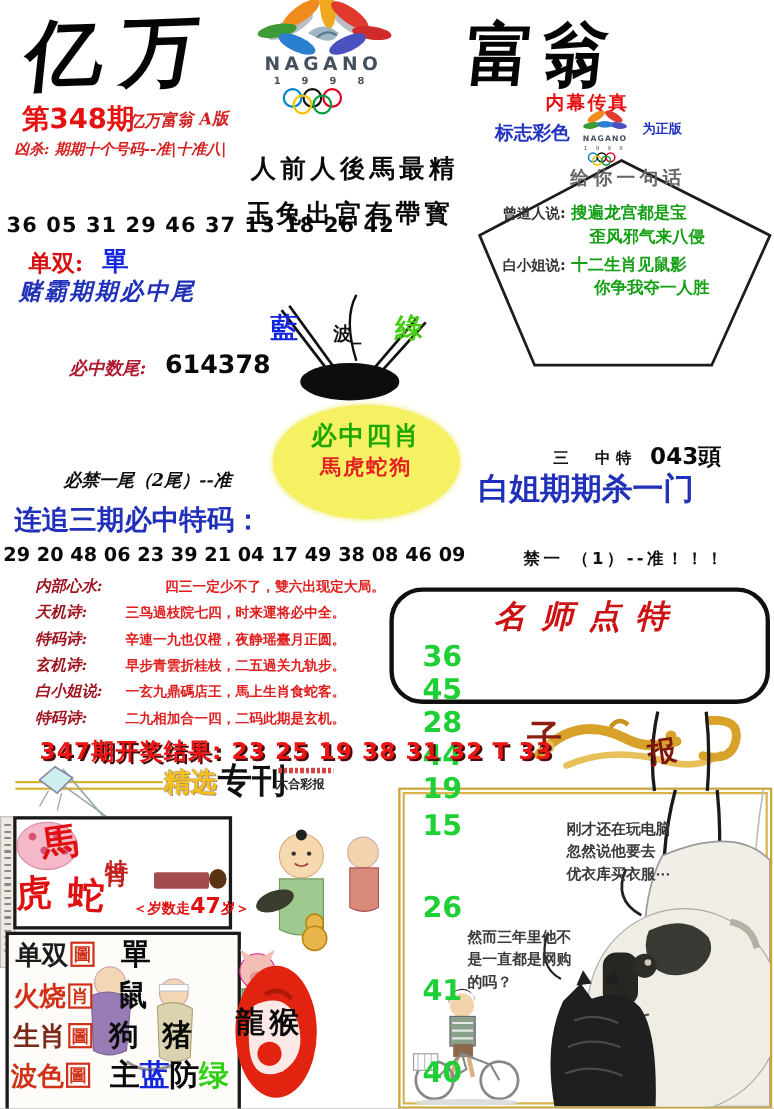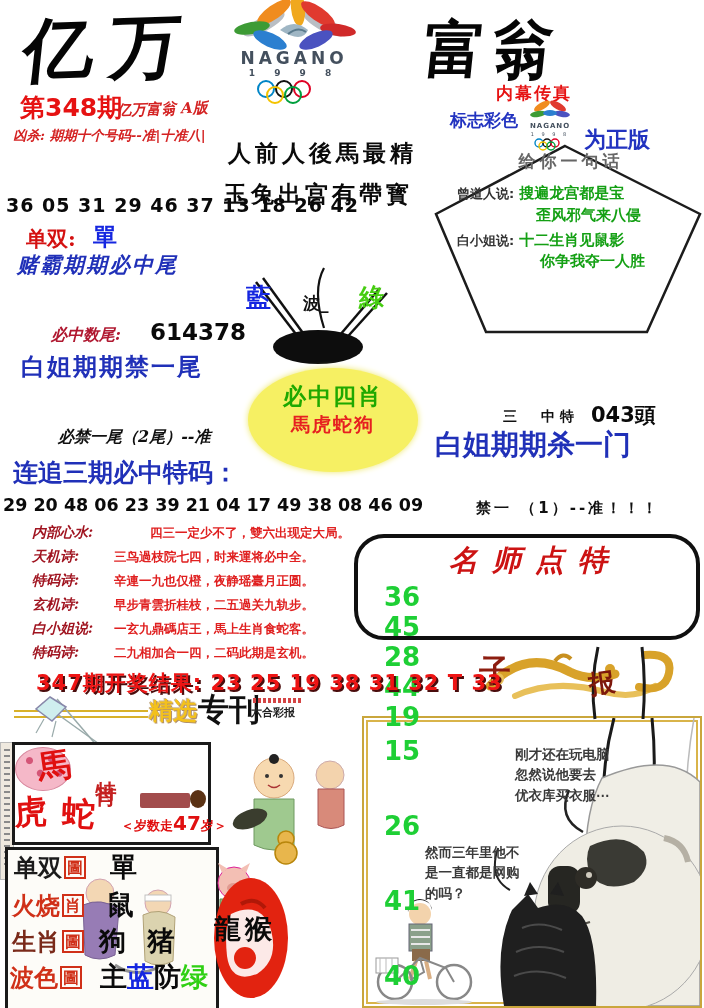--- a/index.html
+++ b/index.html
@@ -18,21 +18,21 @@
            font-family:"DejaVu Serif",serif;transform:rotate(-2deg);}
   .kill-line{left:13px;top:127px;color:#d42222;font-size:13.5px;font-weight:bold;font-style:italic;
            font-family:"DejaVu Serif",serif;}
 
   
   .row10{left:6px;top:194px;font-size:19px;font-weight:bold;letter-spacing:1px;color:#0a0a0a;}
   .ds-label{left:26px;top:225px;color:#d41111;font-size:21px;font-weight:bold;font-family:"DejaVu Serif",serif;}
   .ds-value{left:93px;top:221px;color:#1526e0;font-size:24px;font-weight:bold;font-family:"DejaVu Serif",serif;}
   .duba{left:17px;top:251px;color:#2030b8;font-size:21px;font-weight:bold;font-style:italic;
         font-family:"DejaVu Serif",serif;letter-spacing:2px;}
-  .wz-label{left:51px;top:325px;color:#b01830;font-size:16px;font-weight:bold;font-style:italic;
+  .wz-label{left:63px;top:325px;color:#b01830;font-size:16px;font-weight:bold;font-style:italic;
         font-family:"DejaVu Serif",serif;}
   .wz-value{left:150px;top:319px;color:#0a0a0a;font-size:23px;font-weight:bold;}
   .baijie{left:21px;top:351px;color:#2030b8;font-size:24px;font-weight:bold;
         font-family:"DejaVu Serif",serif;letter-spacing:2px;}
   .bijin{left:58px;top:427px;color:#101010;font-size:16px;font-weight:bold;font-style:italic;
         font-family:"DejaVu Serif",serif;}
   .lianzhui{left:13px;top:456px;color:#2030b8;font-size:25px;font-weight:bold;
         font-family:"DejaVu Serif",serif;}
   .row14{left:3px;top:495px;font-size:17.5px;font-weight:bold;color:#0a0a0a;}
   .poem{position:absolute;left:32px;display:flex;align-items:baseline;white-space:nowrap;}
@@ -54,21 +54,21 @@
   .w-green{left:359px;top:281px;color:#45cc10;font-size:25px;font-weight:bold;font-family:"DejaVu Serif",serif;}
   .oval{left:248px;top:368px;width:170px;height:104px;background:#f6f063;border-radius:50%;
         text-align:center;box-shadow:0 0 6px #eee86a;}
   .oval-title{margin-top:13px;color:#1fa800;font-size:23px;font-weight:bold;letter-spacing:2px;}
   .oval-value{color:#e62020;font-size:19px;font-weight:bold;letter-spacing:2px;}
 
   
   .neimu{left:496px;top:82px;color:#e61212;font-size:17px;font-weight:bold;letter-spacing:2px;}
   .mark-left{left:450px;top:109px;color:#2233c0;font-size:17px;font-weight:bold;}
   .minilogo{left:522px;top:96px;}
-  .mark-right{left:584px;top:125px;color:#2233c0;font-size:22px;font-weight:bold;}
+  .mark-right{left:584px;top:109px;color:#2233c0;font-size:12px;font-weight:bold;}
   .pentagon{left:433px;top:138px;}
   .quote-title{left:455px;top:150px;width:232px;text-align:center;color:#666;font-size:17px;
         font-weight:bold;letter-spacing:4px;}
   .qrow{position:absolute;white-space:nowrap;}
   .q-label{color:#333;font-size:13px;font-weight:bold;}
   .q-text{color:#14a014;font-size:15px;font-weight:bold;}
   .q1{left:457px;top:183px;} .q1b{left:536px;top:206px;} .q2{left:457px;top:230px;} .q2b{left:540px;top:252px;}
   .yw-line{left:423px;top:329px;color:#2030b8;font-size:25px;font-weight:bold;
         font-family:"DejaVu Serif",serif;}
   .zt-prefix{left:503px;top:408px;color:#111;font-size:14px;font-weight:bold;letter-spacing:5px;}
@@ -190,21 +190,20 @@
   <div class="abs issue">第348期</div>
   <div class="abs edition">亿万富翁 A版</div>
   <div class="abs kill-line">凶杀: 期期十个号码--准|十准八|</div>
 
   <div class="abs row10">36 05 31 29 46 37 13 18 26 42</div>
   <span class="abs ds-label">单双:</span>
   <span class="abs ds-value">單</span>
   <div class="abs duba">赌霸期期必中尾</div>
   <span class="abs wz-label">必中数尾:</span>
   <span class="abs wz-value">614378</span>
-  <div class="abs baijie">白姐期期禁一尾</div>
   <div class="abs bijin">必禁一尾（2尾）--准</div>
   <div class="abs lianzhui">连追三期必中特码：</div>
   <div class="abs row14">29 20 48 06 23 39 21 04 17 49 38 08 46 09</div>
 
   <div class="poem p0">
     <span class="pl">内部心水:</span>
     <span class="pt">四三一定少不了，雙六出现定大局。</span>
   </div>
   <div class="poem p1">
     <span class="pl">天机诗:</span>

